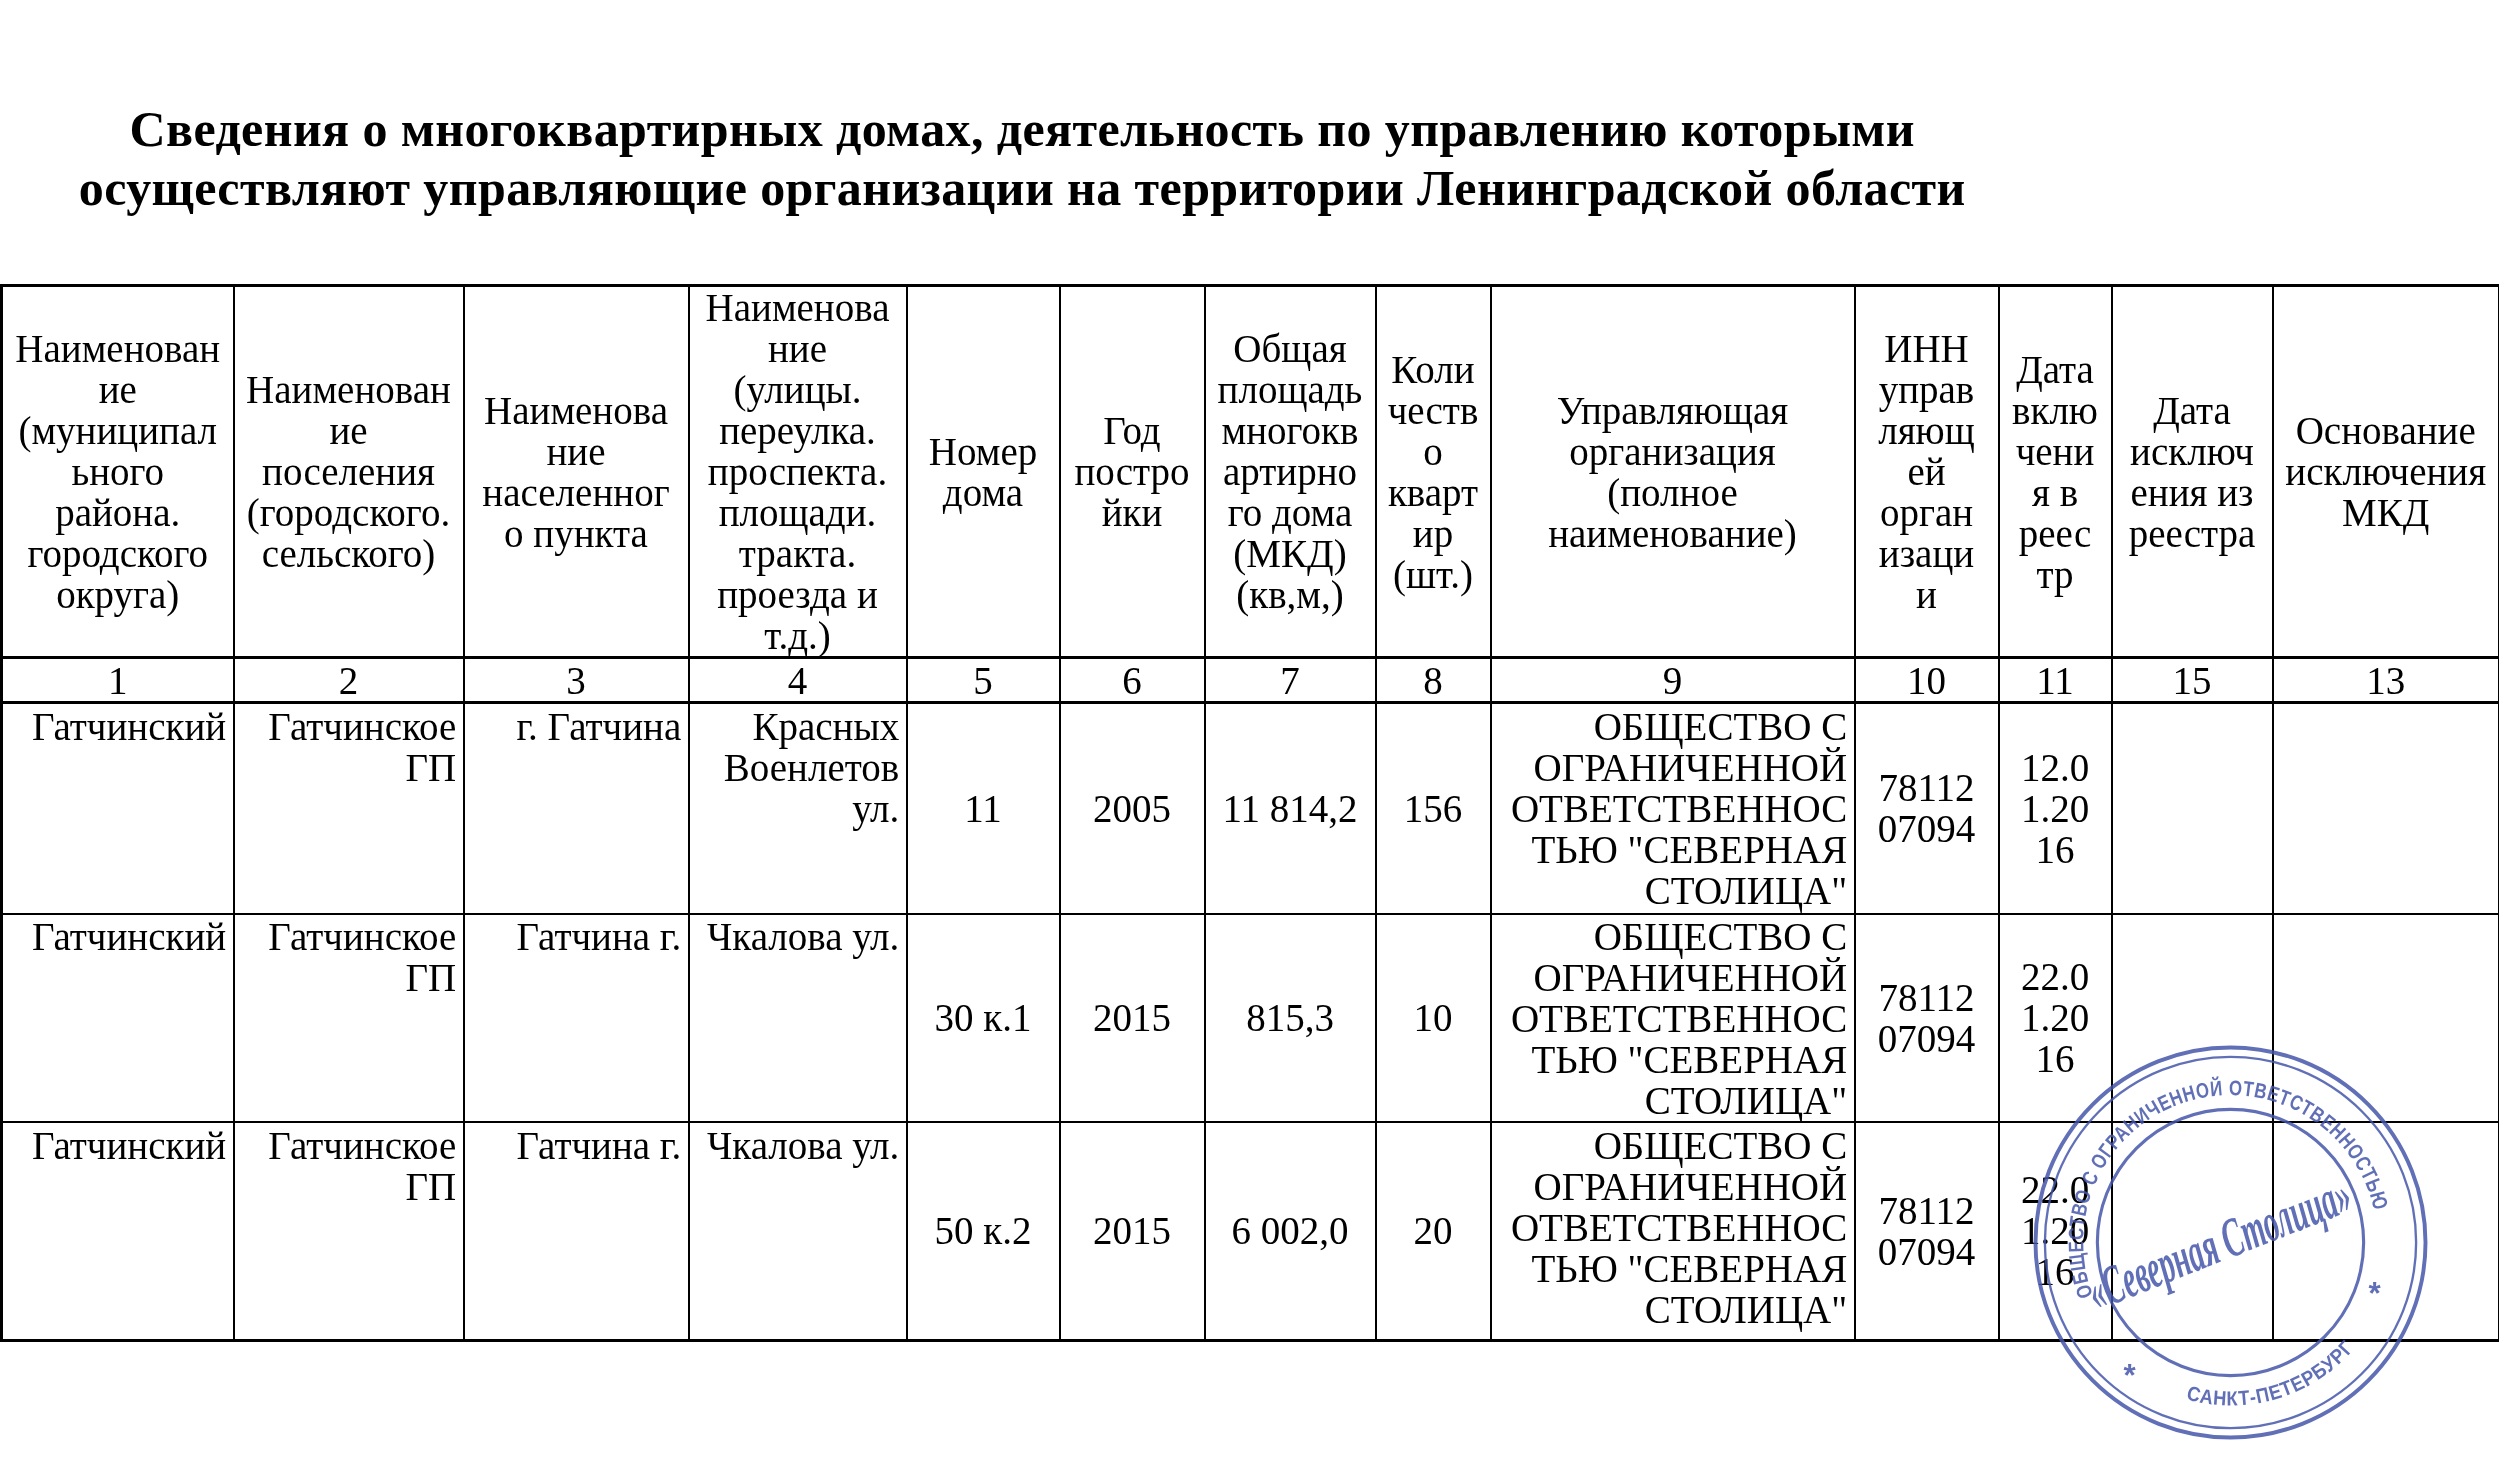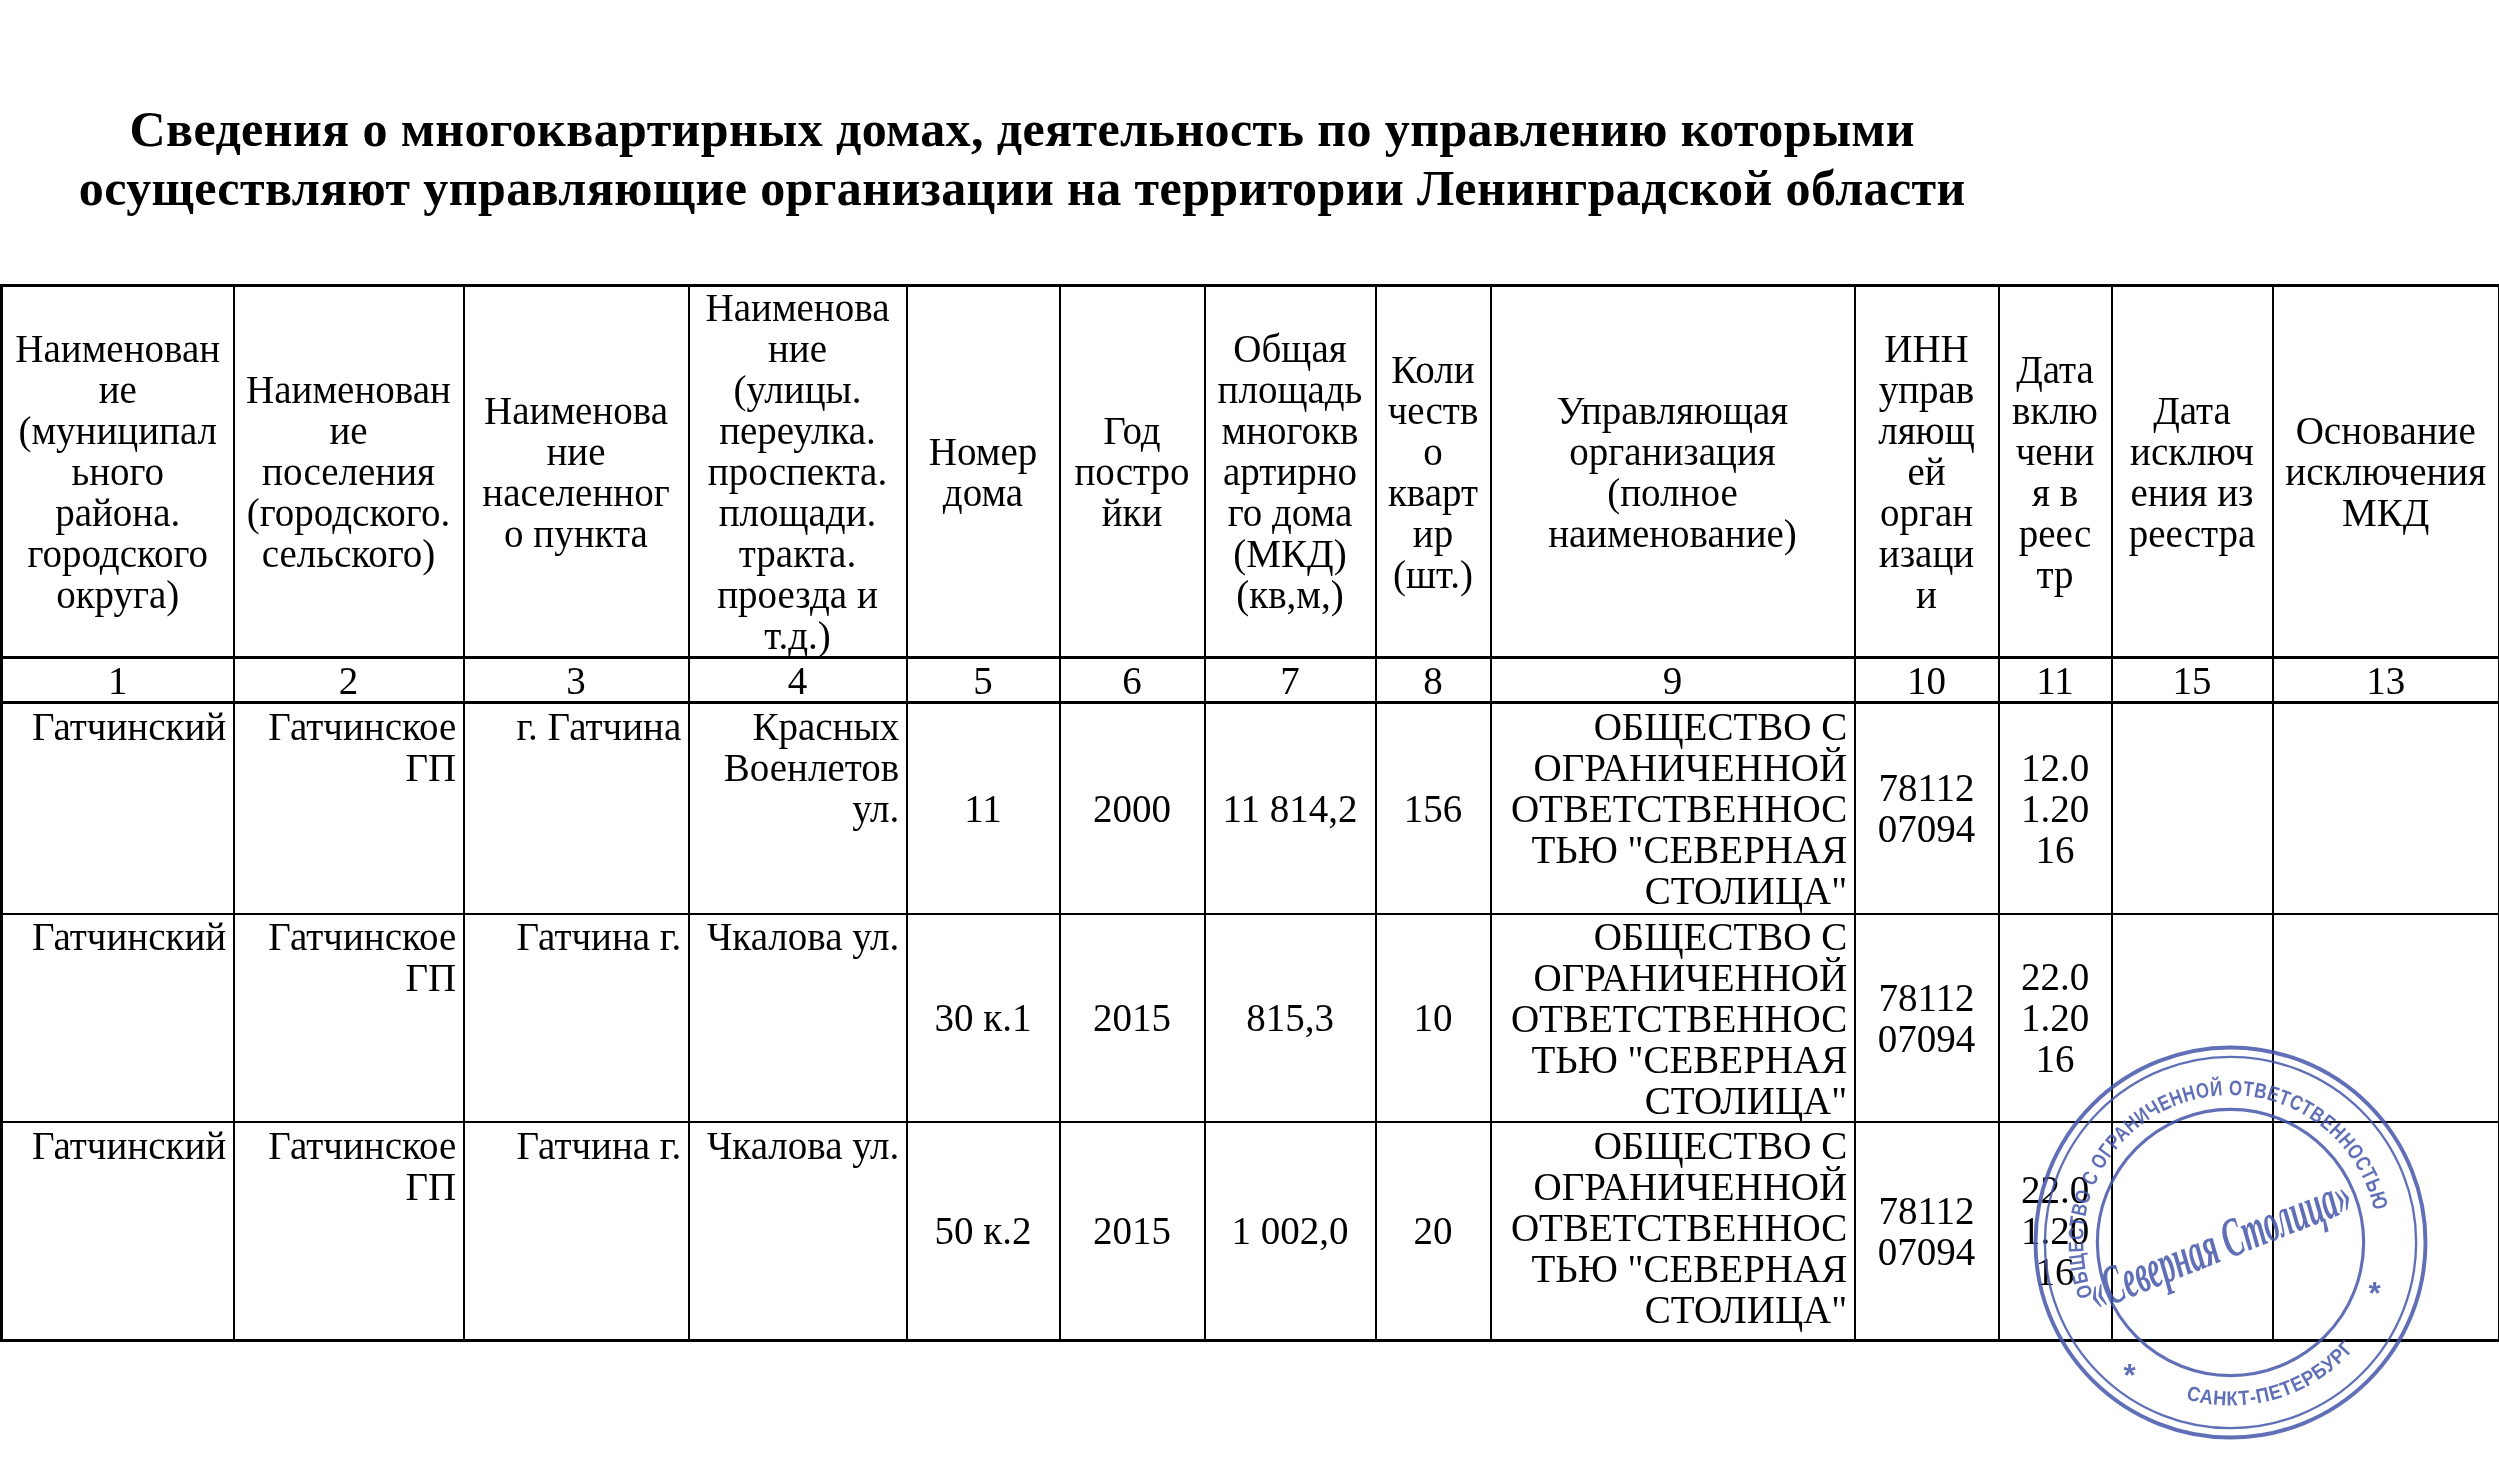--- a/index.html
+++ b/index.html
@@ -146,21 +146,21 @@
   </tr>
   <tr class="data-row r1">
     <td class="cl">Гатчинский</td>
     <td class="cl">Гатчинское
 ГП</td>
     <td class="cl">г. Гатчина</td>
     <td class="cl">Красных
 Военлетов
 ул.</td>
     <td>11</td>
-    <td>2000</td>
+    <td>2005</td>
     <td>11 814,2</td>
     <td>156</td>
     <td class="org">ОБЩЕСТВО С
 ОГРАНИЧЕННОЙ
 ОТВЕТСТВЕННОС
 ТЬЮ "СЕВЕРНАЯ
 СТОЛИЦА"</td>
     <td>78112
 07094</td>
     <td>12.0
@@ -193,21 +193,21 @@
     <td></td>
   </tr>
   <tr class="data-row r3">
     <td class="cl">Гатчинский</td>
     <td class="cl">Гатчинское
 ГП</td>
     <td class="cl">Гатчина г.</td>
     <td class="cl">Чкалова ул.</td>
     <td>50 к.2</td>
     <td>2015</td>
-    <td>1 002,0</td>
+    <td>6 002,0</td>
     <td>20</td>
     <td class="org">ОБЩЕСТВО С
 ОГРАНИЧЕННОЙ
 ОТВЕТСТВЕННОС
 ТЬЮ "СЕВЕРНАЯ
 СТОЛИЦА"</td>
     <td>78112
 07094</td>
     <td>22.0
 1.20

